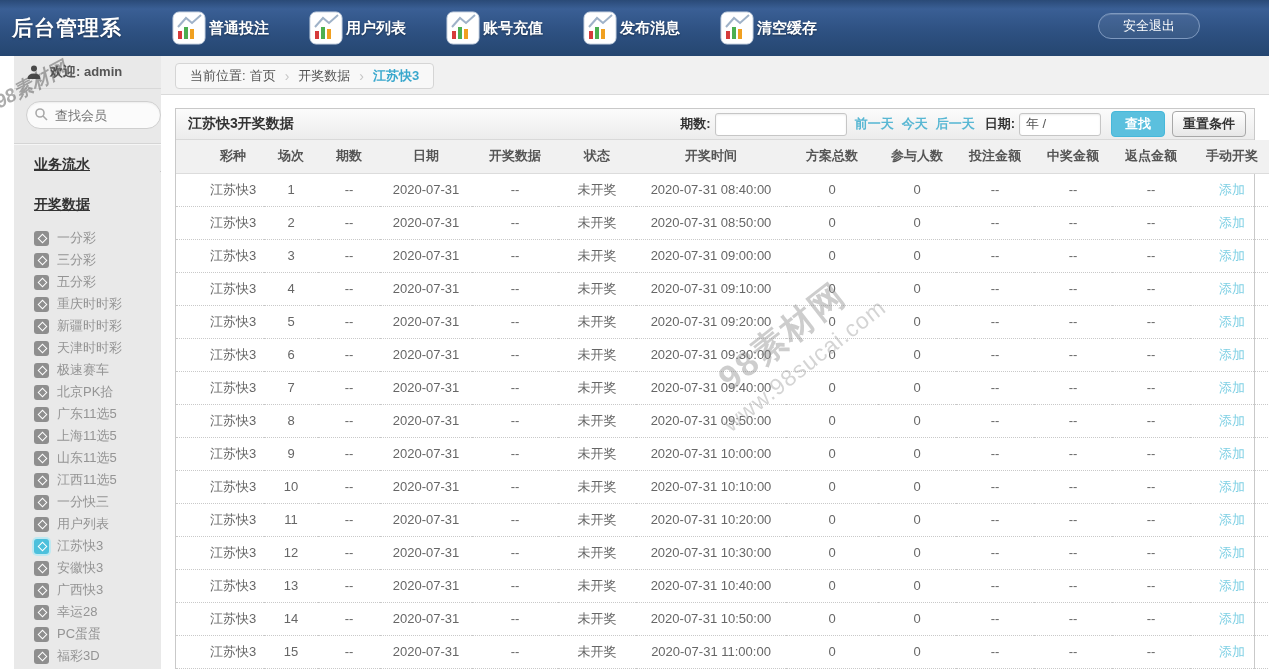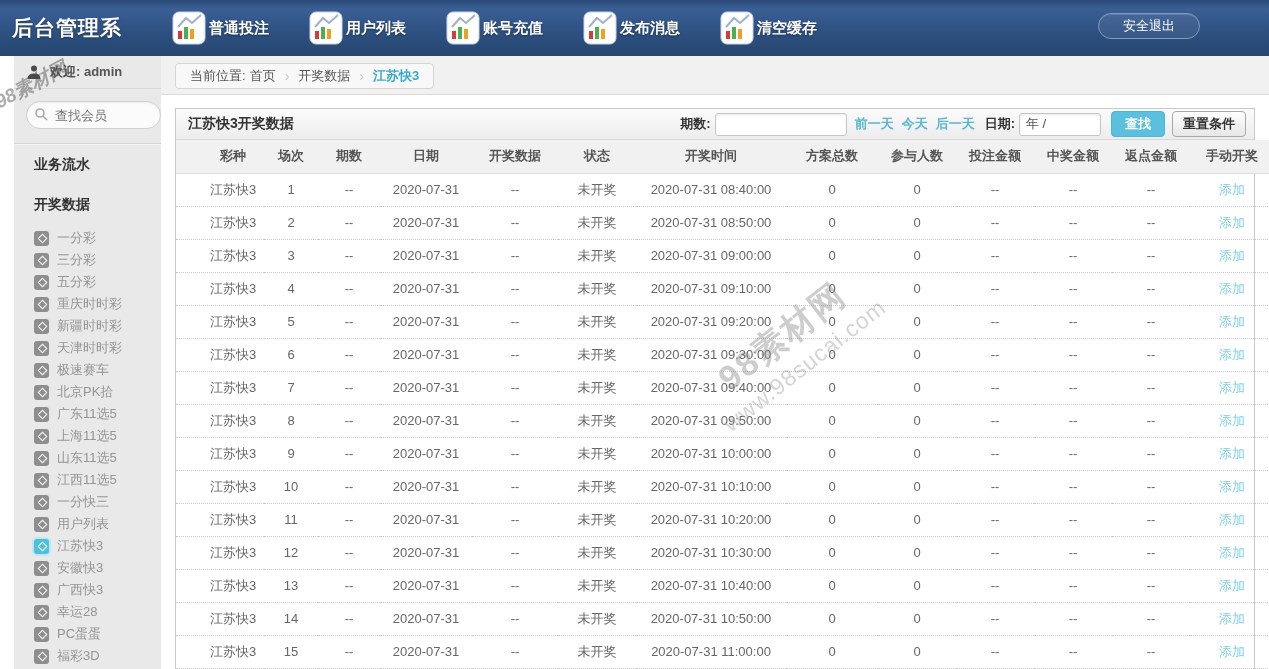--- a/index.html
+++ b/index.html
@@ -58,20 +58,21 @@
     background:#fbfbfb; padding:0 10px 0 28px; font-size:13px; color:#666;
     outline:none; font-family:inherit;
     box-shadow:inset 0 1px 2px rgba(0,0,0,.06);
   }
   .side-search .mag { position:absolute; left:8px; top:6px; }
   .side-divider { border-top:1px solid #d5d5d5; border-bottom:1px solid #f6f6f6; margin:0; }
   .accordion-header {
     display:flex; justify-content:space-between; align-items:center;
     padding:11px 4px 11px 20px; font-size:14px; font-weight:bold; color:#333;
     cursor:pointer;
+    text-decoration:underline;
   }
   .accordion-header .toggle { color:#666; font-size:14px; font-weight:normal; }
   .side-items { padding:2px 0 0 20px; }
   .side-item {
     display:flex; align-items:center; height:22px; font-size:13px; color:#949494;
     cursor:pointer; white-space:nowrap;
   }
   .side-item .sq {
     width:15px; height:15px; border-radius:3px; background:#8e8e8e;
     margin-right:8px; position:relative; flex:0 0 15px;

